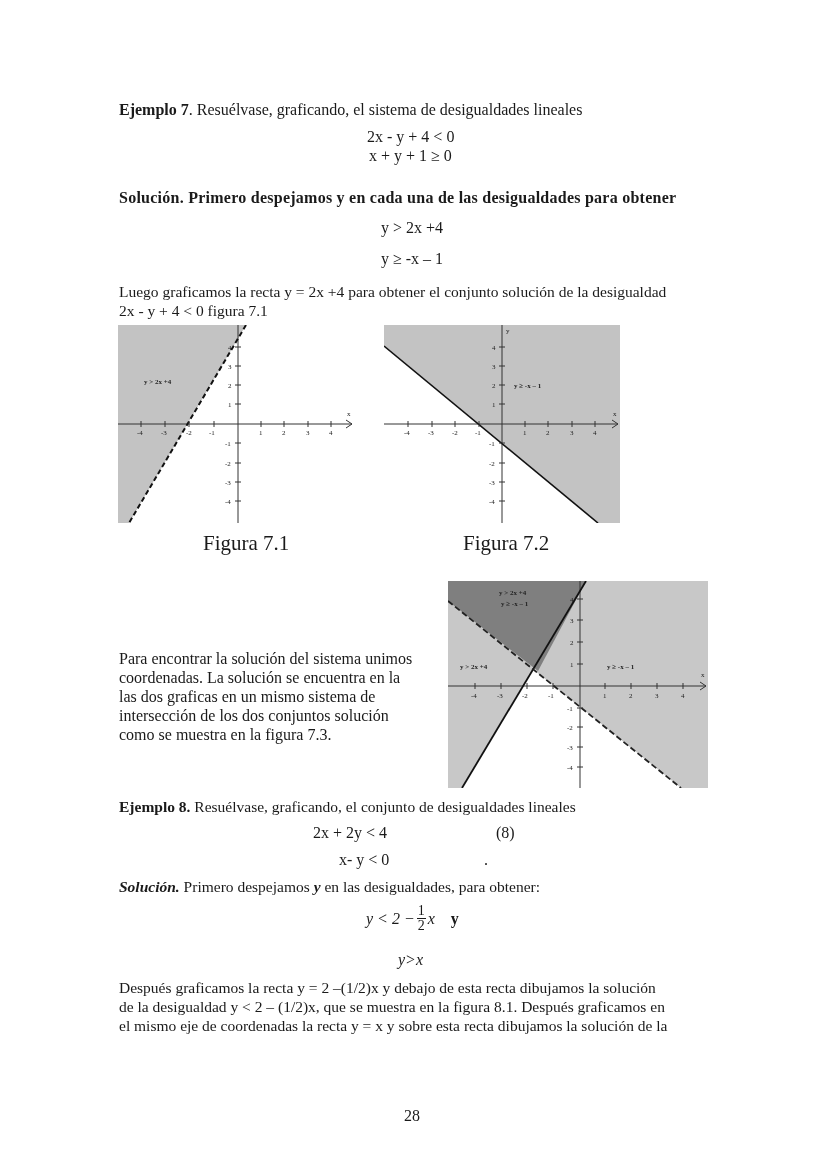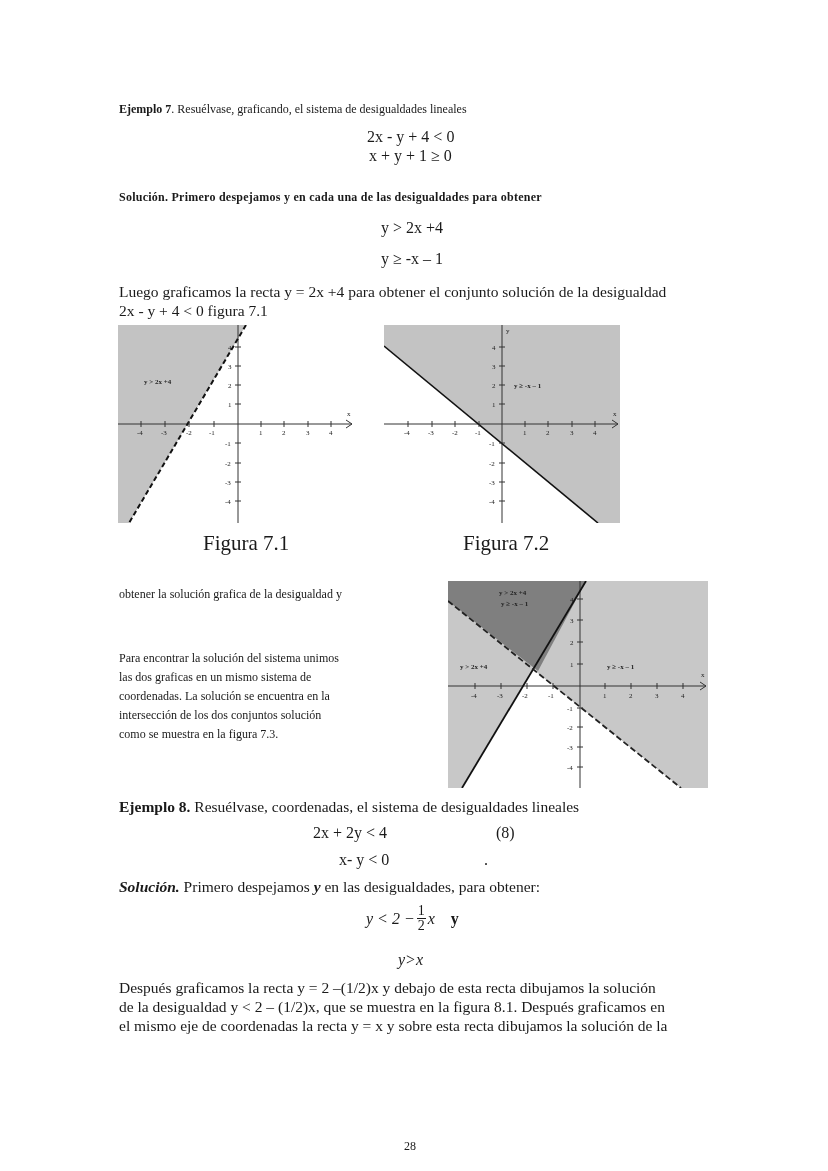--- a/index.html
+++ b/index.html
@@ -1,19 +1,19 @@
 <!DOCTYPE html>
 <html><head>
 <meta charset="utf-8">
 <style>
   html, body { margin: 0; padding: 0; background: #ffffff; }
   body { width: 828px; height: 1171px; position: relative; overflow: hidden;
          font-family: "Liberation Serif", "DejaVu Serif", serif; color: #1a1a1a; }
   .abs { position: absolute; }
-  .p { font-size: 12px; line-height: 19px; }
+  .p { font-size: 16px; line-height: 19px; }
   .eq { font-size: 16px; line-height: 19px; }
   b { font-weight: bold; }
   .caption { font-size: 21px; }
   svg text { font-family: "Liberation Serif", "DejaVu Serif", serif; }
   .frac { display: inline-block; vertical-align: middle; text-align: center; font-size: 14px; line-height: 14px; margin: 0 2px; }
   .frac span { display: block; }
   .frac .num { border-bottom: 1px solid #1a1a1a; padding: 0 1px; }
   .ital { font-style: italic; }
 </style>
 </head>
@@ -123,26 +123,25 @@
       <text x="105" y="160">-3</text>
       <text x="105" y="179">-4</text>
     <text x="229" y="91">x</text>
     <text x="122" y="8">y</text>
   </g>
   <text x="130" y="63" font-size="7" font-weight="bold" fill="#222">y ≥ -x – 1</text>
 </svg>
 <div class="abs caption" style="left:463px; top:531px;">Figura 7.2</div>
 
 <div class="abs p" style="left:119px; top:585px;">
-  <div>obtener la solución grafica de la desigualdad y</div>
 </div>
 <div class="abs p" style="left:119px; top:649px;">
   <div>Para encontrar la solución del sistema unimos</div>
+  <div>coordenadas. La solución se encuentra en la</div>
   <div>las dos graficas en un mismo sistema de</div>
-  <div>coordenadas. La solución se encuentra en la</div>
   <div>intersección de los dos conjuntos solución</div>
   <div>como se muestra en la figura 7.3.</div>
 </div>
 
 <svg class="abs" style="left:448px; top:581px;" width="260" height="207" viewBox="0 0 260 207">
   <rect x="0" y="0" width="260" height="207" fill="#ffffff"></rect>
 
   <polygon points="0,0 138,0 14,207 0,207" fill="#c8c8c8"></polygon>
 
   <polygon points="0,20 0,0 260,0 260,207 233,207" fill="#c8c8c8"></polygon>
@@ -192,21 +191,21 @@
   </g>
   <g font-size="7" font-weight="bold" fill="#222">
     <text x="51" y="14">y &gt; 2x +4</text>
     <text x="53" y="25">y ≥ -x – 1</text>
     <text x="12" y="88">y &gt; 2x +4</text>
     <text x="159" y="88">y ≥ -x – 1</text>
   </g>
 </svg>
 
 <div class="abs p" style="left:119px; top:797px; font-size:15.5px;">
-  <b>Ejemplo 8.</b><span> Resuélvase, coordenadas, el sistema de desigualdades lineales</span>
+  <b>Ejemplo 8.</b><span> Resuélvase, graficando, el conjunto de desigualdades lineales</span>
 </div>
 <div class="abs eq" style="left:313px; top:823px;">2x + 2y &lt; 4</div>
 <div class="abs eq" style="left:496px; top:823px;">(8)</div>
 <div class="abs eq" style="left:339px; top:850px;">x- y &lt; 0</div>
 <div class="abs eq" style="left:484px; top:850px;">.</div>
 
 <div class="abs p" style="left:119px; top:877px; font-size:15.5px;">
   <b class="ital">Solución.</b><span> Primero despejamos </span><b class="ital">y</b><span> en las desigualdades, para obtener:</span>
 </div>
 
@@ -220,13 +219,13 @@
   <b style="margin-left:16px;">y</b>
 </div>
 <div class="abs eq ital" style="left:398px; top:950px;">y&gt;x</div>
 
 <div class="abs p" style="left:119px; top:978px; font-size:15.5px; width:595px; text-align:justify;">
   <div>Después graficamos la recta y = 2 –(1/2)x y debajo de esta recta dibujamos la solución</div>
   <div>de la desigualdad y &lt; 2 – (1/2)x, que se muestra en la figura 8.1. Después graficamos en</div>
   <div>el mismo eje de coordenadas  la recta y = x y sobre esta recta dibujamos la solución de la</div>
 </div>
 
-<div class="abs p" style="left:404px; top:1106px;margin-top:31px;">28</div>
+<div class="abs p" style="left:404px; top:1106px;">28</div>
 
 </body></html>

